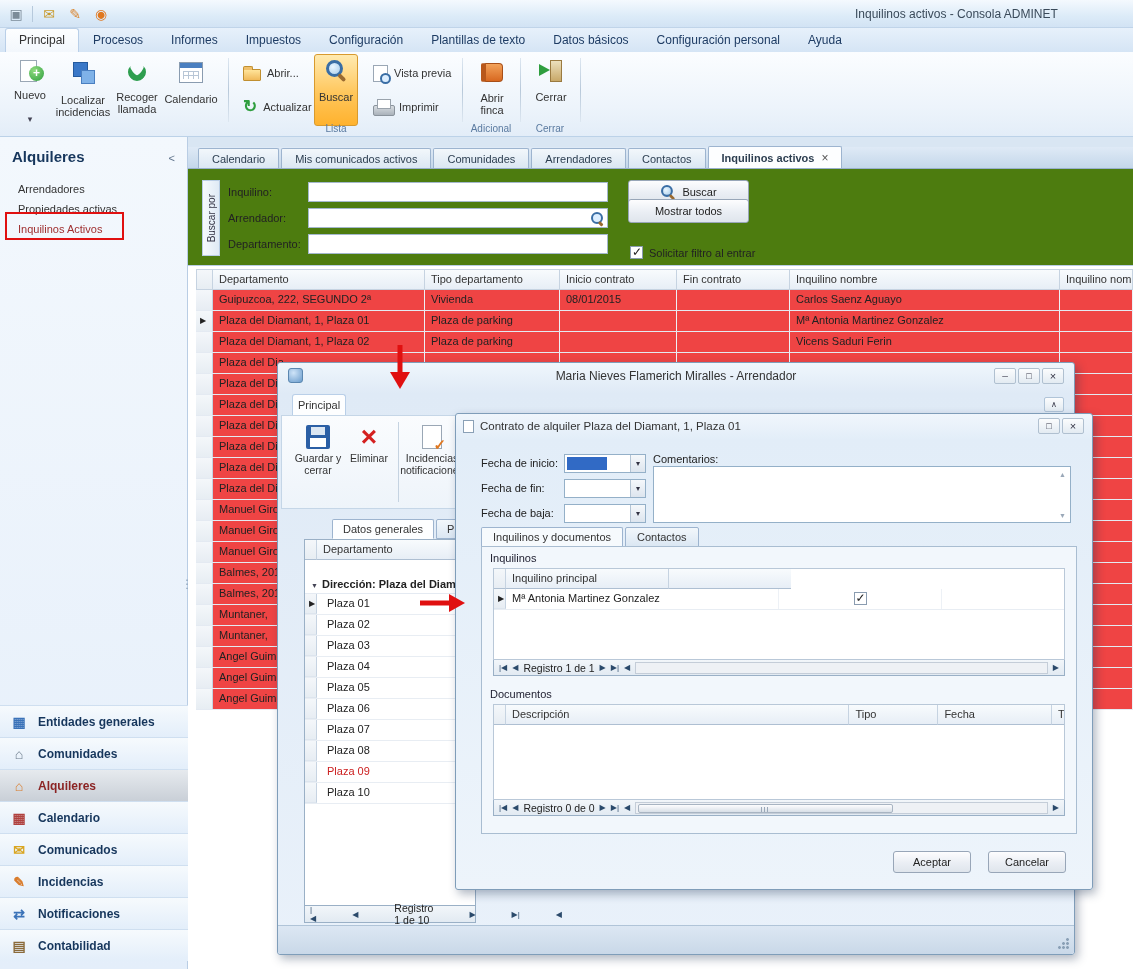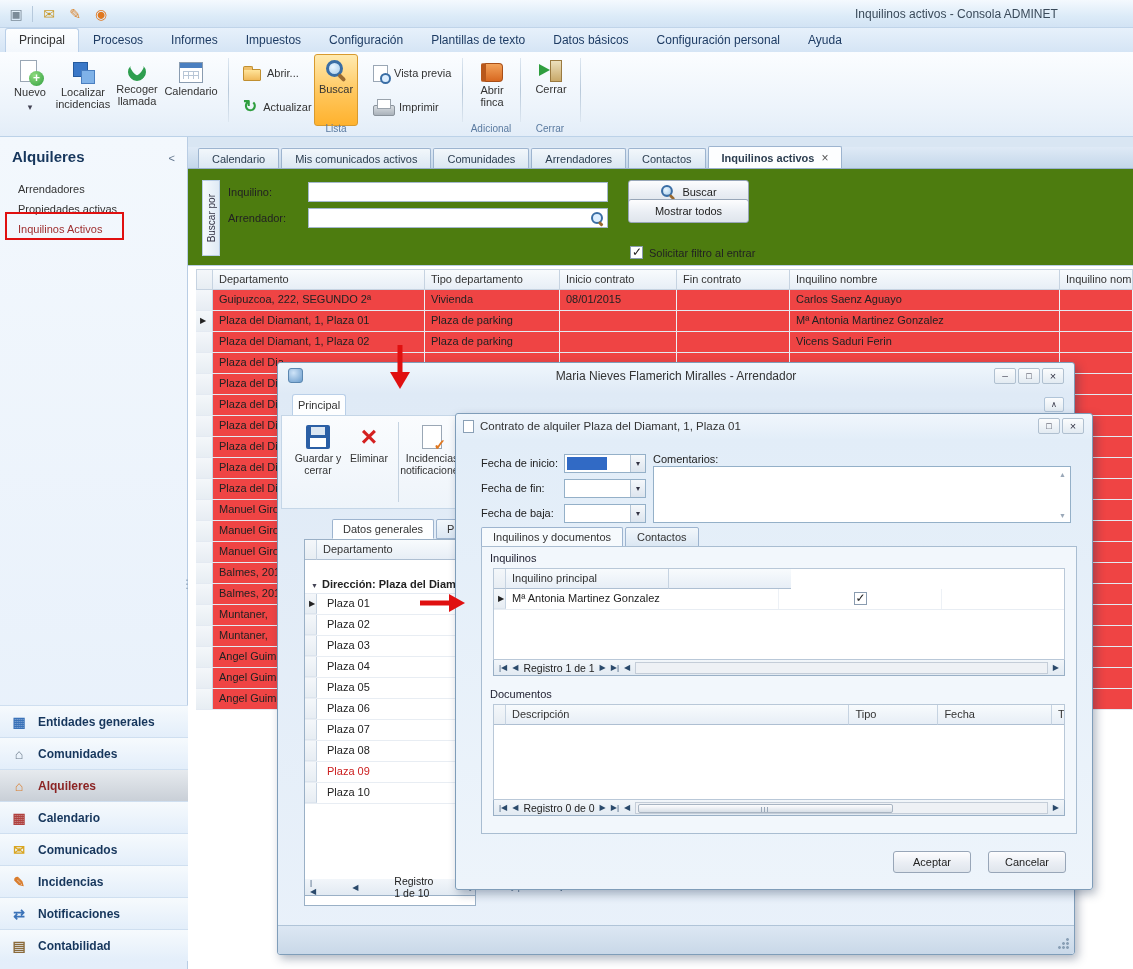--- a/index.html
+++ b/index.html
@@ -23,21 +23,21 @@
   .menubar { position:absolute; left:0; top:28px; width:1133px; height:24px;
     background:linear-gradient(#e7f1fb,#d5e5f5); display:flex; align-items:flex-end; padding-left:5px; }
   .menutab { padding:4px 13px 5px; font-size:12px; color:#1e3c64; border:1px solid transparent;
     border-bottom:none; border-radius:3px 3px 0 0; white-space:nowrap; }
   .menutab.active { background:linear-gradient(#fdfeff,#f2f7fc); border-color:#b9cfe8; color:#333; }
 
   
   .ribbon { position:absolute; left:0; top:52px; width:1133px; height:85px;
     background:linear-gradient(#fbfdff,#edf4fb 65%,#e3edf8); border-bottom:1px solid #bcd2e8; }
   .rbtn { position:absolute; top:3px; height:70px; display:flex; flex-direction:column; align-items:center;
-    gap:2px; padding-top:4px; font-size:11px; color:#333; text-align:center; line-height:1.12;
+    gap:10px; padding-top:4px; font-size:11px; color:#333; text-align:center; line-height:1.12;
     border:1px solid transparent; border-radius:3px; }
   .rbtn.hl { background:linear-gradient(#ffeab0,#ffc65b 55%,#ffb22e); border-color:#d89a2e; height:72px; }
   .rsmall { position:absolute; height:22px; display:flex; align-items:center; gap:6px; padding:0 6px;
     font-size:11px; color:#333; border:1px solid transparent; border-radius:3px; white-space:nowrap; }
   .rsep { position:absolute; top:6px; height:64px; width:1px; background:linear-gradient(#dde7f1,#b8c9da,#dde7f1); }
   .rgroup { position:absolute; top:71px; font-size:10px; color:#5a7aa0; text-align:center; }
   .caret::before { content:"▾"; font-size:9px; color:#445; }
 
   .ic { display:block; }
   .ic-docplus { position:relative; width:24px; height:24px; }
@@ -212,21 +212,21 @@
   .pgsel { width:12px; flex:none; background:linear-gradient(#f4f7fa,#e7edf3); border-right:1px solid #c6d3e1;
     border-bottom:1px solid #dde5ee; position:relative; }
   .pghead .pgsel { border-bottom:1px solid #aebfd2; }
   .d1-spacer { height:14px; }
   .d1-group { display:flex; align-items:center; height:20px; font-weight:bold; font-size:11px;
     border-bottom:1px solid #e4eaf2; padding-left:6px; gap:4px; white-space:nowrap; overflow:hidden; }
   .grptri::before { content:"▼"; font-size:7px; color:#445; }
   .d1row { display:flex; height:21px; border-bottom:1px solid #e8edf3; }
   .d1row .lbl { padding:3px 0 0 10px; font-size:11px; white-space:nowrap; }
   .d1row.red .lbl { color:#cc2020; }
-  .d1-nav { position:absolute; left:26px; top:516px; width:172px; height:17px;gap:36px; }
+  .d1-nav { position:absolute; left:26px; top:543px; width:172px; height:17px;gap:36px; }
   .d1-status { position:absolute; left:0; bottom:0; width:100%; height:29px;
     background:linear-gradient(#dce7f3,#c9d8e8); border-top:1px solid #b0c4d8; border-radius:0 0 3px 3px; }
   .grip { position:absolute; right:4px; bottom:4px; width:13px; height:13px;
     background:radial-gradient(circle at 2.5px 10.5px,#8aa0b6 1.2px,transparent 1.6px),
                radial-gradient(circle at 6.5px 10.5px,#8aa0b6 1.2px,transparent 1.6px),
                radial-gradient(circle at 10.5px 10.5px,#8aa0b6 1.2px,transparent 1.6px),
                radial-gradient(circle at 6.5px 6.5px,#8aa0b6 1.2px,transparent 1.6px),
                radial-gradient(circle at 10.5px 6.5px,#8aa0b6 1.2px,transparent 1.6px),
                radial-gradient(circle at 10.5px 2.5px,#8aa0b6 1.2px,transparent 1.6px); }
 
@@ -477,20 +477,27 @@
         </div>
 
         <div class="frow">
           <label class="flabel">Arrendador:</label>
           <span class="finput">
             <input class="fin" type="text" style="">
             <span class="in-mag"></span>
           </span>
         </div>
 
+        <div class="frow">
+          <label class="flabel">Departamento:</label>
+          <span class="finput">
+            <input class="fin" type="text" style="">
+
+          </span>
+        </div>
       </div>
     <button class="btn fbtn1">
       <span class="ic ic-mag small"></span>
       <span>Buscar</span>
     </button>
     <button class="btn fbtn2">
       <span>Mostrar todos</span>
     </button>
     <label class="fcheck">
       <span class="cb">

